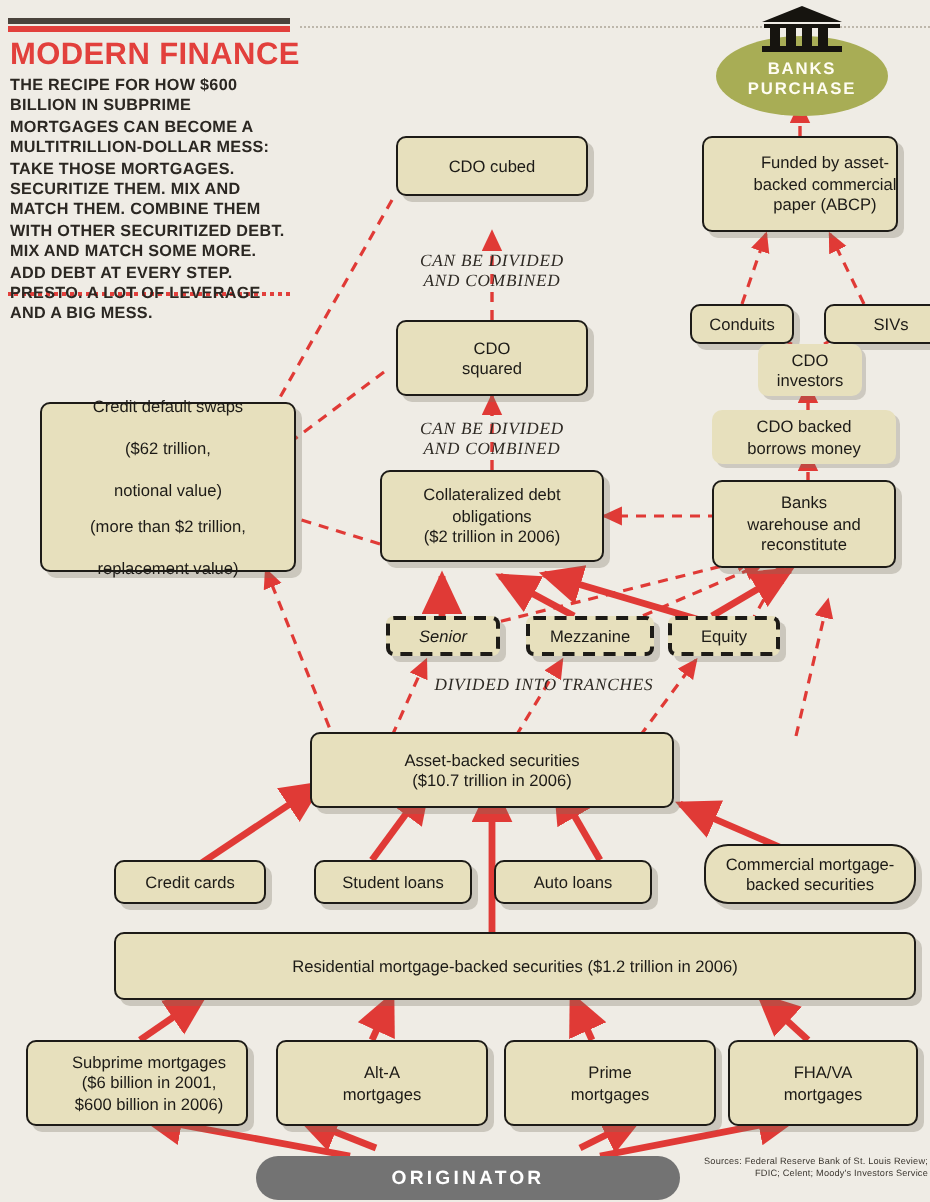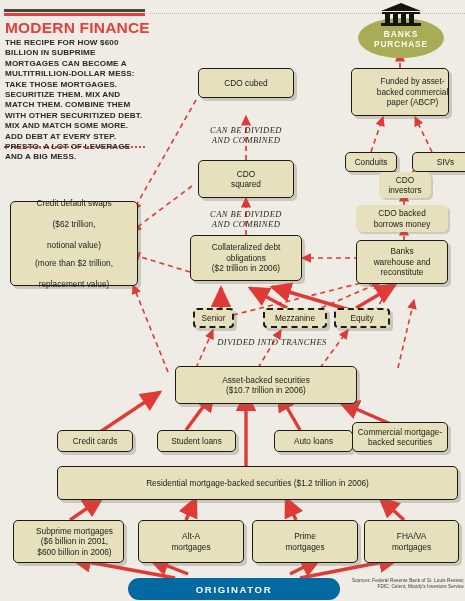--- a/index.html
+++ b/index.html
@@ -40,21 +40,21 @@
   .node .l{display:block;white-space:nowrap;}
 
   
   .cds-top{padding:0 2px;}
   .cds-div{width:92%;height:1px;background:#6f675a;margin:4px 0 4px;}
   .cds-bot{padding:0 2px;}
 
   
   .pill{
     position:absolute;box-sizing:border-box;
-    background:#0369a1;border-radius:13px;color:#fff;
+    background:#737373;border-radius:13px;color:#fff;
     font-size:9.6px;font-weight:bold;letter-spacing:1.6px;
     display:flex;align-items:center;justify-content:center;z-index:7;
   }
 
   
   .badge-ell{position:absolute;background:#a8ad55;border-radius:50%;z-index:6;}
   .badge-txt{position:absolute;color:#fffdf2;font-size:8.4px;font-weight:bold;
              letter-spacing:.9px;text-align:center;line-height:9.6px;z-index:8;}
   .bank-ico{position:absolute;z-index:9;}
 
@@ -212,58 +212,58 @@
     <span class="l">CDO backed</span>
     <span class="l">borrows money</span>
   </div>
 
   <div class="node" style="left:356px;top:240px;width:92px;height:44px;">
     <span class="l">Banks</span>
     <span class="l">warehouse and</span>
     <span class="l">reconstitute</span>
   </div>
 
-  <div class="node" style="left:10px;top:201px;width:128px;height:85px;">
+  <div class="node" style="left:20px;top:201px;width:128px;height:85px;">
     <div class="cds-top">
       <span class="l">Credit default swaps</span><br>
       <span class="l">($62 trillion,</span><br>
       <span class="l">notional value)</span>
     </div>
     <div class="cds-div"></div>
     <div class="cds-bot">
       <span class="l">(more than $2 trillion,</span><br>
       <span class="l">replacement value)</span>
     </div>
   </div>
 
-  <div class="node dashed" style="left:193px;top:308px;width:41px;height:20px;">
+  <div class="node dashed" style="left:193px;top:308px;width:57px;height:20px;font-style:italic;">
     <span class="l">Senior</span>
   </div>
   <div class="node dashed" style="left:263px;top:308px;width:64px;height:20px;">
     <span class="l">Mezzanine</span>
   </div>
   <div class="node dashed" style="left:334px;top:308px;width:56px;height:20px;">
     <span class="l">Equity</span>
   </div>
 
-  <div class="node" style="left:155px;top:366px;width:182px;height:38px;margin-left:20px;">
+  <div class="node" style="left:155px;top:366px;width:182px;height:38px;">
     <span class="l">Asset-backed securities</span>
     <span class="l">($10.7 trillion in 2006)</span>
   </div>
 
   <div class="node" style="left:57px;top:430px;width:76px;height:22px;">
     <span class="l">Credit cards</span>
   </div>
   <div class="node" style="left:157px;top:430px;width:79px;height:22px;">
     <span class="l">Student loans</span>
   </div>
-  <div class="node" style="left:274px;top:430px;width:79px;height:22px;text-align:center;">
+  <div class="node" style="left:247px;top:430px;width:79px;height:22px;text-align:center;">
     <span class="l">Auto loans</span>
   </div>
-  <div class="node" style="left:352px;top:422px;width:96px;height:30px;">
+  <div class="node" style="left:352px;top:422px;width:106px;height:30px;border-radius:12px;">
     <span class="l">Commercial mortgage-</span>
     <span class="l">backed securities</span>
   </div>
 
   <div class="node" style="left:57px;top:466px;width:401px;height:34px;">
     <span class="l">Residential mortgage-backed securities ($1.2 trillion in 2006)</span>
   </div>
 
   <div class="node" style="left:13px;top:520px;width:111px;height:43px;padding-left:15px;">
     <span class="l">Subprime mortgages</span>

